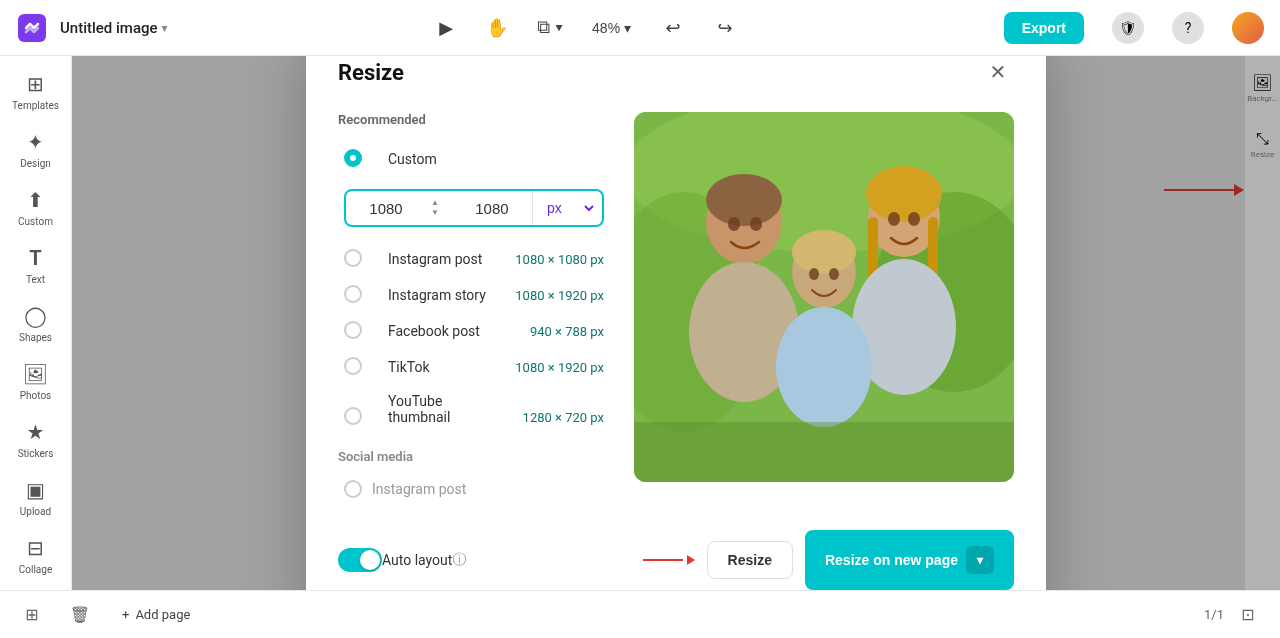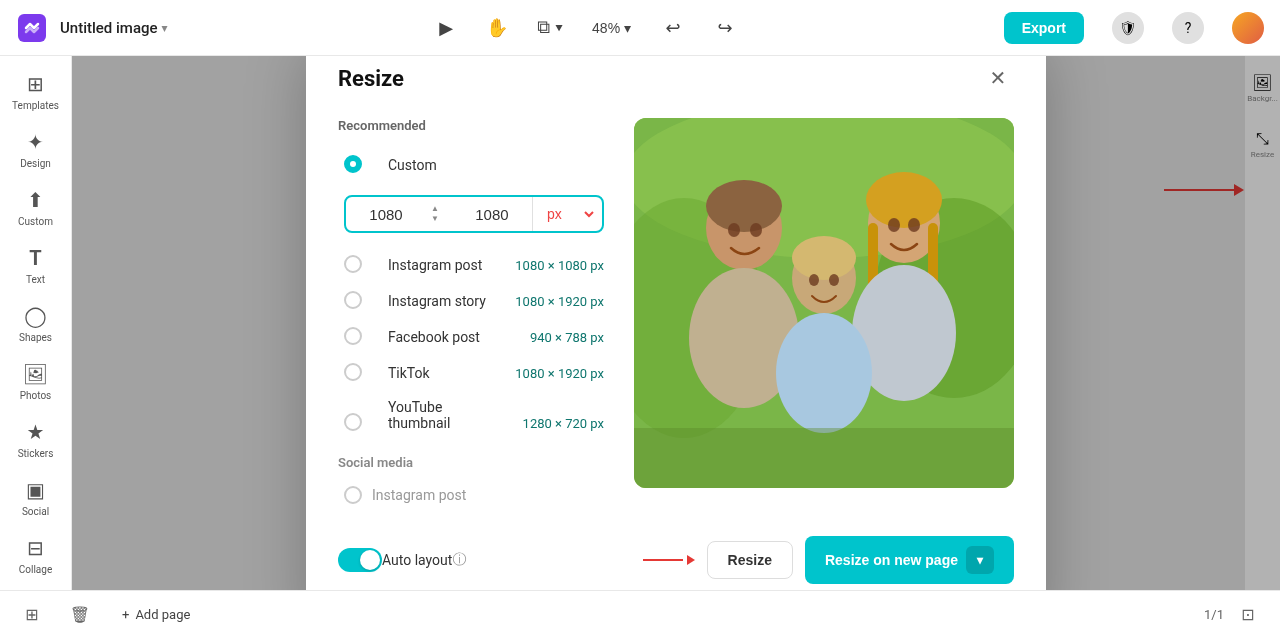--- a/index.html
+++ b/index.html
@@ -58,21 +58,21 @@
     .radio-label { font-size: 14px; color: #333; flex: 1; }
     .radio-size { font-size: 13px; color: #0f766e; margin-left: auto; }
 
     
     .custom-row { display: flex; align-items: center; gap: 8px; margin: 8px 0; padding: 6px; }
     .custom-input-group { display: flex; align-items: center; border: 2px solid #00c4cc; border-radius: 8px; overflow: hidden; flex: 1; }
     .dimension-input { border: none; outline: none; padding: 0 10px; font-size: 15px; color: #333; width: 80px; text-align: center; }
     .dimension-spinner { display: flex; flex-direction: column; padding: 2px 4px; }
     .spinner-btn { border: none; background: none; cursor: pointer; font-size: 8px; color: #888; line-height: 1; padding: 1px; }
     .dimension-sep { font-size: 18px; color: #ccc; padding: 0 4px; }
-    .unit-select { display: flex; align-items: center; gap: 4px; padding: 8px 10px; border-left: 1px solid #e0e0e0; background: none; border: none; border-left: 1px solid #e0e0e0; cursor: pointer; font-size: 14px; color: #ef4444; }
+    .unit-select { display: flex; align-items: center; gap: 4px; padding: 8px 10px; border-left: 1px solid #e0e0e0; background: none; border: none; border-left: 1px solid #e0e0e0; cursor: pointer; font-size: 14px; color: #6d28d9; }
 
     
     .social-label { font-size: 13px; font-weight: 600; color: #888; margin-top: 16px; margin-bottom: 8px; }
     .social-item { display: flex; align-items: center; gap: 10px; padding: 8px 6px; border-radius: 8px; cursor: pointer; }
     .social-radio { width: 18px; height: 18px; border-radius: 50%; border: 2px solid #ccc; }
     .social-label-text { font-size: 14px; color: #999; }
 
     
     .preview-image { width: 100%; height: 370px; border-radius: 12px; background: linear-gradient(135deg, #8bc34a 20%, #6ca832 40%, #b8d76a 60%); overflow: hidden; display: flex; align-items: center; justify-content: center; position: relative; }
 
@@ -82,21 +82,21 @@
     .toggle { width: 44px; height: 24px; background: #00c4cc; border-radius: 12px; position: relative; cursor: pointer; }
     .toggle-knob { width: 20px; height: 20px; background: #fff; border-radius: 50%; position: absolute; top: 2px; right: 2px; box-shadow: 0 1px 3px rgba(0,0,0,0.2); }
     .auto-layout-label { font-size: 14px; color: #333; }
     .info-icon { font-size: 14px; color: #999; cursor: pointer; }
 
     .footer-btns { display: flex; align-items: center; gap: 12px; }
     .resize-arrow { display: flex; align-items: center; gap: 4px; }
     .resize-arrow-line { width: 40px; height: 2px; background: #e53935; }
     .resize-arrow-head { width: 0; height: 0; border-top: 5px solid transparent; border-bottom: 5px solid transparent; border-left: 8px solid #e53935; }
     .resize-btn { border: 1px solid #ddd; background: #fff; border-radius: 8px; padding: 10px 20px; font-size: 14px; font-weight: 600; color: #333; cursor: pointer; }
-    .resize-new-btn { background: #00c4cc; color: #fff; border: none; border-radius: 8px; padding: 10px 20px; font-size: 14px; font-weight: 600; cursor: pointer; display: flex; align-items: center; gap: 8px; }
+    .resize-new-btn { background: #00c4cc; color: #fff; border: none; border-radius: 8px; padding: 16px 20px; font-size: 14px; font-weight: 600; cursor: pointer; display: flex; align-items: center; gap: 8px; }
     .resize-new-chevron { width: 28px; height: 28px; background: rgba(0,0,0,0.15); border-radius: 6px; display: flex; align-items: center; justify-content: center; font-size: 12px; }
 
     
     .bottombar { height: 48px; background: #fff; border-top: 1px solid #e8e8e8; display: flex; align-items: center; padding: 0 16px; gap: 16px; flex-shrink: 0; }
     .bottom-icon-btn { width: 32px; height: 32px; display: flex; align-items: center; justify-content: center; cursor: pointer; color: #666; font-size: 16px; border-radius: 6px; }
     .add-page-btn { display: flex; align-items: center; gap: 6px; font-size: 13px; color: #444; cursor: pointer; padding: 6px 10px; border-radius: 6px; }
     .bottom-right { margin-left: auto; display: flex; align-items: center; gap: 8px; }
     .page-count { font-size: 13px; color: #666; }
   </style>
 </head>
@@ -158,21 +158,21 @@
     <div class="sidebar-item">
       <span class="sidebar-item-icon">🖼</span>
       <span class="sidebar-item-label">Photos</span>
     </div>
     <div class="sidebar-item">
       <span class="sidebar-item-icon">★</span>
       <span class="sidebar-item-label">Stickers</span>
     </div>
     <div class="sidebar-item">
       <span class="sidebar-item-icon">▣</span>
-      <span class="sidebar-item-label">Social</span>
+      <span class="sidebar-item-label">Upload</span>
     </div>
     <div class="sidebar-item">
       <span class="sidebar-item-icon">⊟</span>
       <span class="sidebar-item-label">Collage</span>
     </div>
   </div>
 
   <div class="canvas-area">
 
     <div class="modal-overlay">

